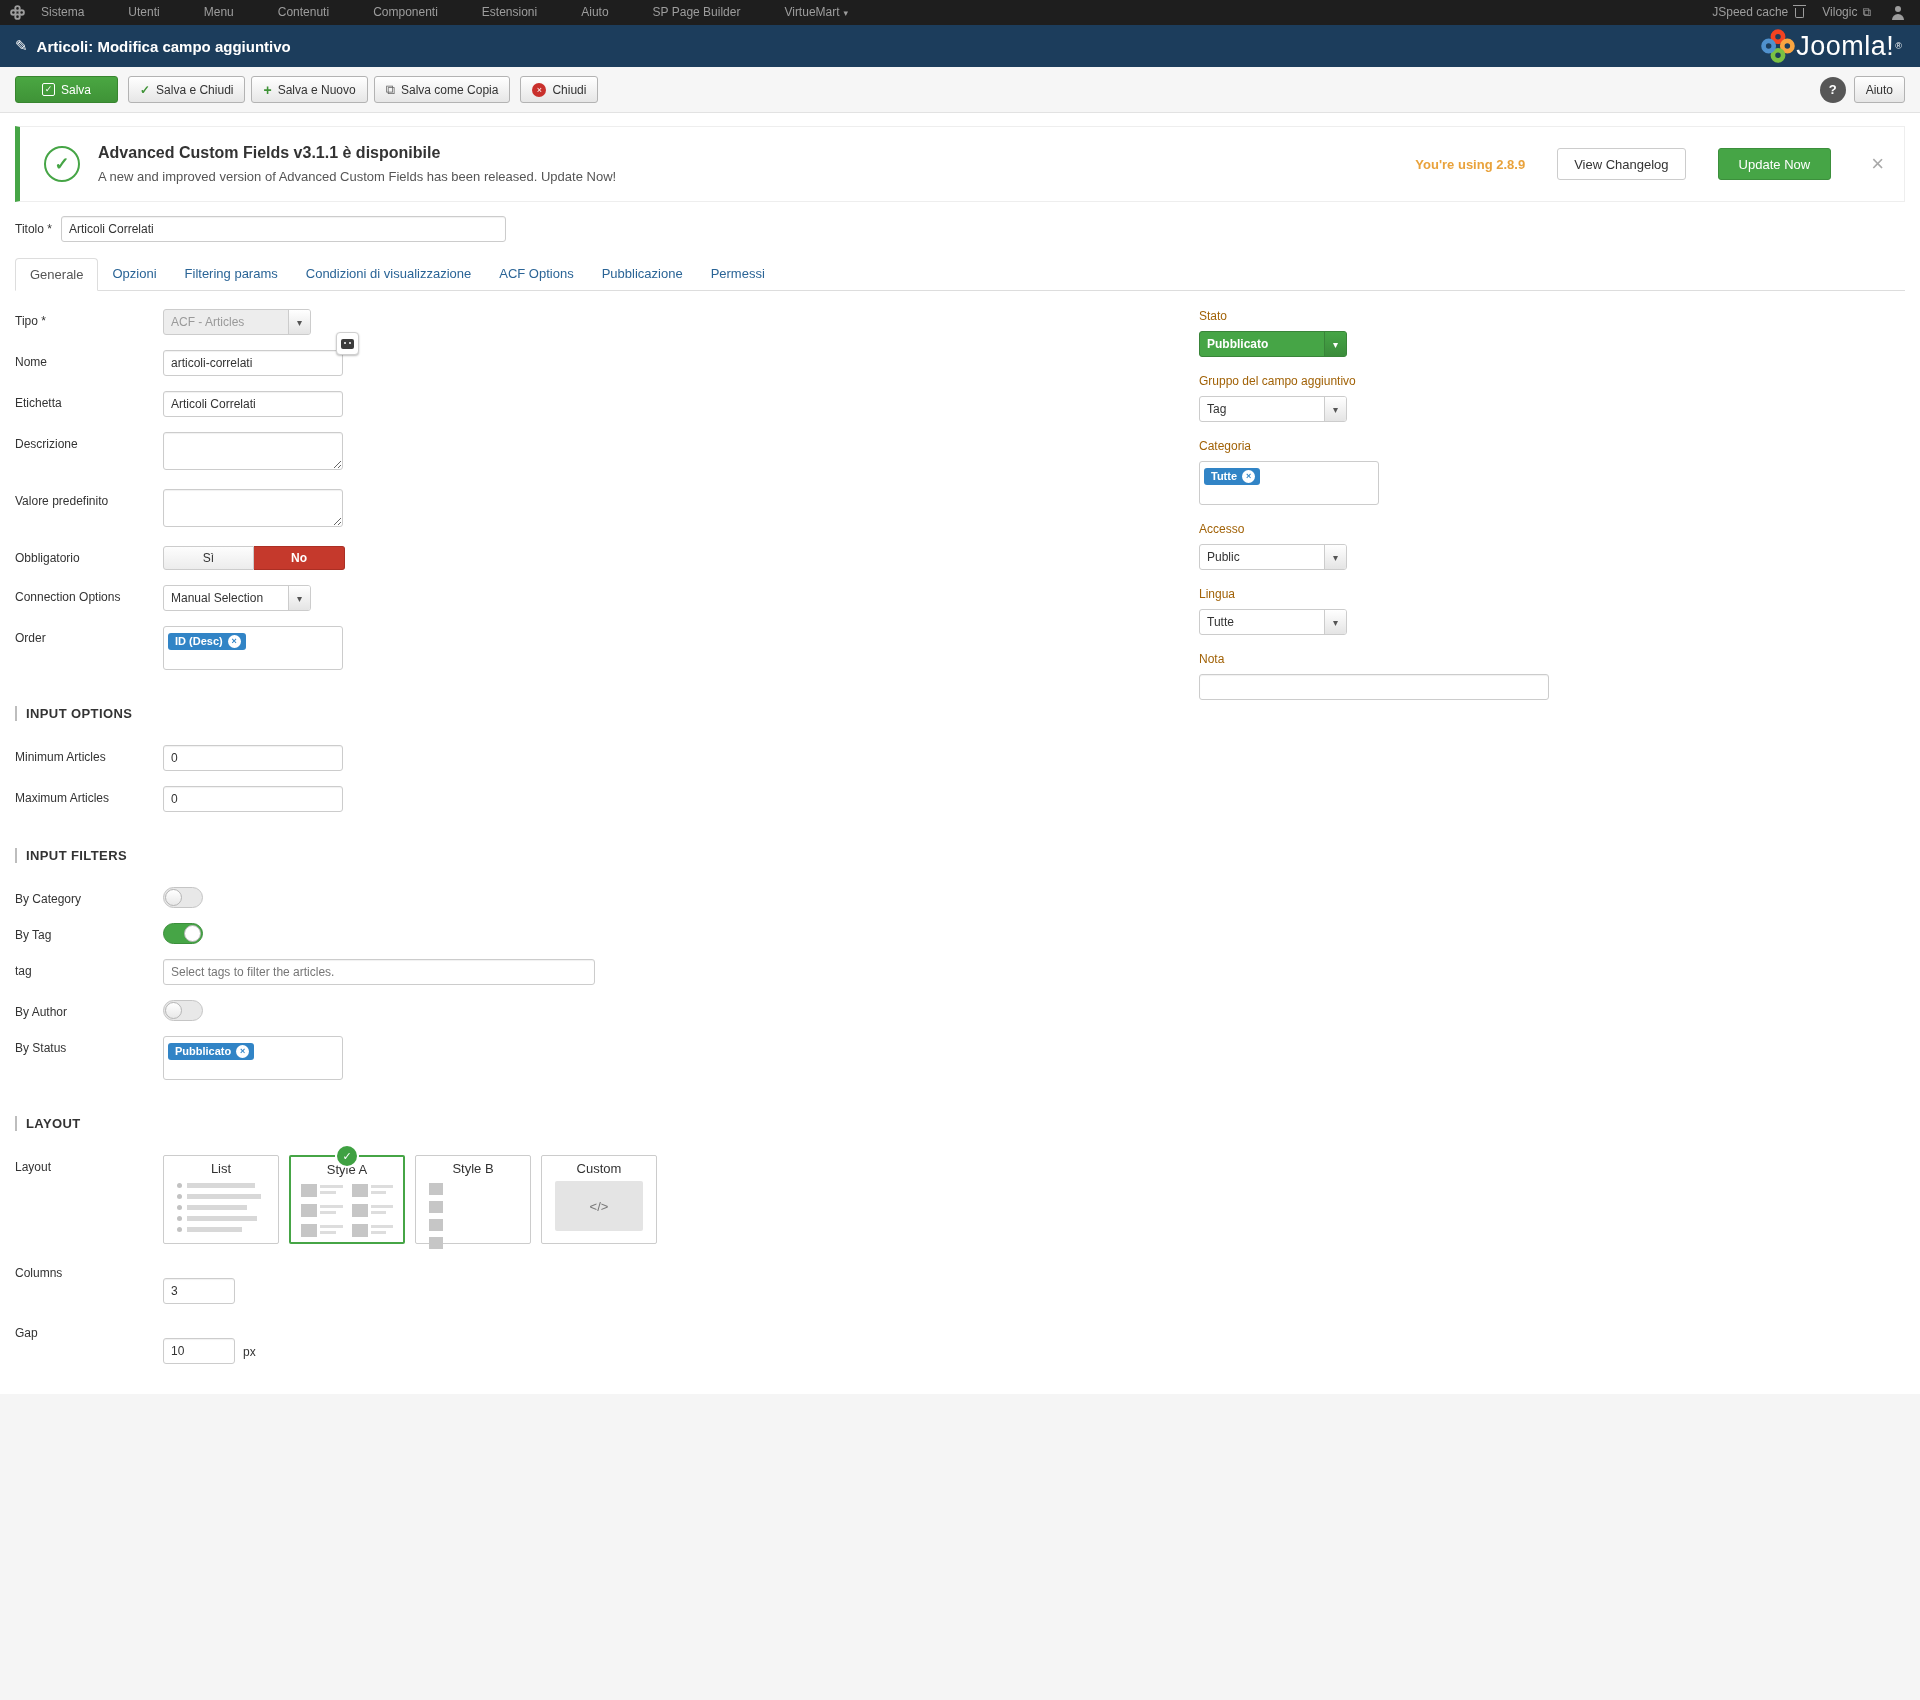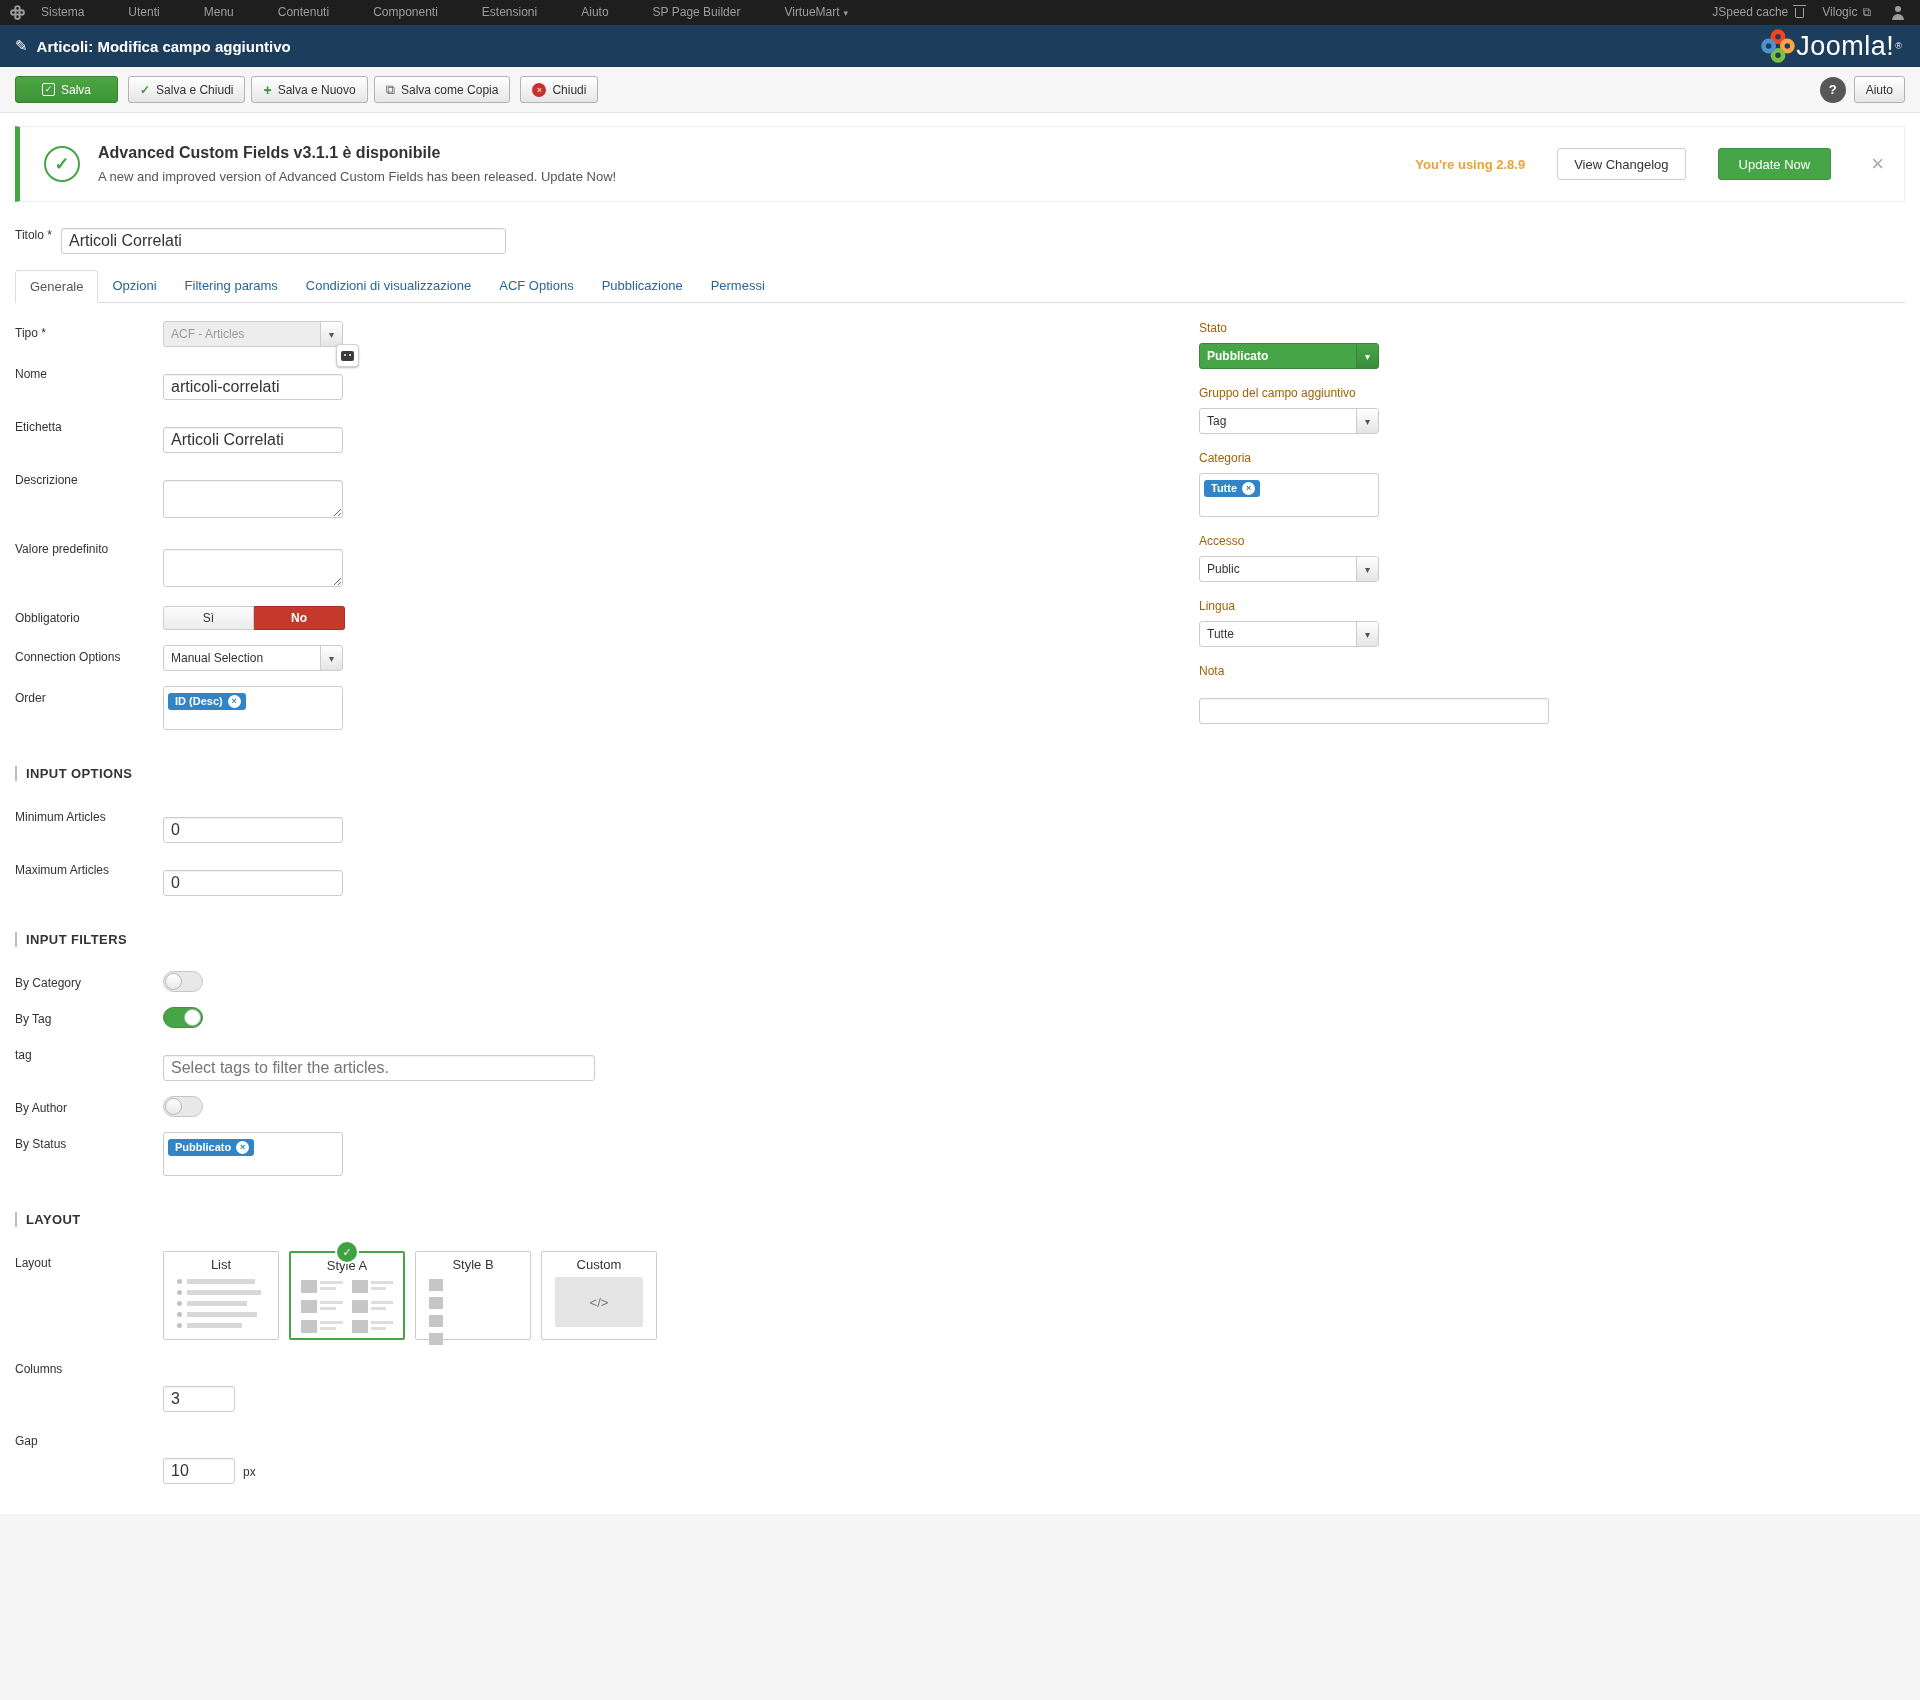--- a/index.html
+++ b/index.html
@@ -48,39 +48,39 @@
   .notice-right { margin-left:auto; display:flex; align-items:center; gap:32px; }
   .using { color:#e9a23b; font-weight:bold; font-size:13px; }
   .btn-changelog { height:32px; padding:0 16px; background:#fff; border:1px solid #ccc; border-radius:3px; font-size:13px; color:#333; cursor:pointer; font-family:inherit; }
   .btn-update { height:32px; padding:0 20px; background:#46a546; border:1px solid #3c8f3c; border-radius:3px; font-size:13px; color:#fff; cursor:pointer; font-family:inherit; }
   .notice-close { color:#a9a9a9; font-size:22px; line-height:1; margin-left:8px; cursor:pointer; }
 
   
   .content { padding:0 15px; position:relative; }
   .title-row { margin-top:14px; display:flex; align-items:center; }
   .title-row label { font-size:12px; width:46px; flex-shrink:0; }
-  input.txt, textarea.txt { border:1px solid #ccc; border-radius:3px; padding:3px 7px; font-size:16px; color:#333; font-family:inherit; box-shadow:inset 0 1px 1px rgba(0,0,0,.06); background:#fff;margin-top:12px; }
+  input.txt, textarea.txt { border:1px solid #ccc; border-radius:3px; padding:3px 7px; font-size:12px; color:#333; font-family:inherit; box-shadow:inset 0 1px 1px rgba(0,0,0,.06); background:#fff; }
   input.txt { height:26px; }
   textarea.txt { height:38px; resize:both; }
   .w445{width:445px;} .w180{width:180px;} .w432{width:432px;} .w72{width:72px;} .w350{width:350px;}
 
   .tabs { margin-top:16px; border-bottom:1px solid #ddd; display:flex; }
   .tab { padding:8px 14px; font-size:13px; color:#2a6496; cursor:pointer; margin-bottom:-1px; }
   .tab.active { background:#fff; border:1px solid #ddd; border-bottom-color:#fff; border-radius:4px 4px 0 0; color:#555; }
 
   .form-body { position:relative; padding-top:18px; min-height:1070px; }
   .col-left { width:1120px; }
   .row { display:flex; margin-bottom:15px; }
   .flabel { width:148px; font-size:12px; color:#333; padding-top:5px; flex-shrink:0; }
   .ctrl { position:relative; }
   .row.offset .ctrl { margin-top:12px; }
   .row.offset .flabel { padding-top:0; }
   .unit { font-size:12px; color:#333; margin-left:8px; align-self:flex-end; margin-bottom:5px; }
 
-  .combo { width:180px; height:26px; border:1px solid #ccc; border-radius:3px; display:flex; background:#fff; cursor:pointer; }
+  .combo { width:148px; height:26px; border:1px solid #ccc; border-radius:3px; display:flex; background:#fff; cursor:pointer; }
   .combo-text { flex:1; font-size:12px; padding:5px 7px; white-space:nowrap; overflow:hidden; }
   .combo-btn { width:22px; border-left:1px solid #ccc; background:linear-gradient(#fff,#e4e4e4); display:flex; align-items:center; justify-content:center; font-size:10px; color:#555; border-radius:0 2px 2px 0; }
   .combo.disabled { background:#ededed; } .combo.disabled .combo-text { color:#9a9a9a; }
   .combo.green { border-color:#398439; background:#46a546; }
   .combo.green .combo-text { color:#fff; font-weight:bold; }
   .combo.green .combo-btn { background:linear-gradient(#46a546,#3b8c3b); border-left-color:#398439; color:#fff; }
 
   .seg-group { display:flex; }
   .seg { width:91px; height:24px; line-height:22px; text-align:center; font-size:12px; border:1px solid #ccc; background:linear-gradient(#fdfdfd,#ececec); color:#333; cursor:pointer; }
   .seg:first-child { border-radius:3px 0 0 3px; }

